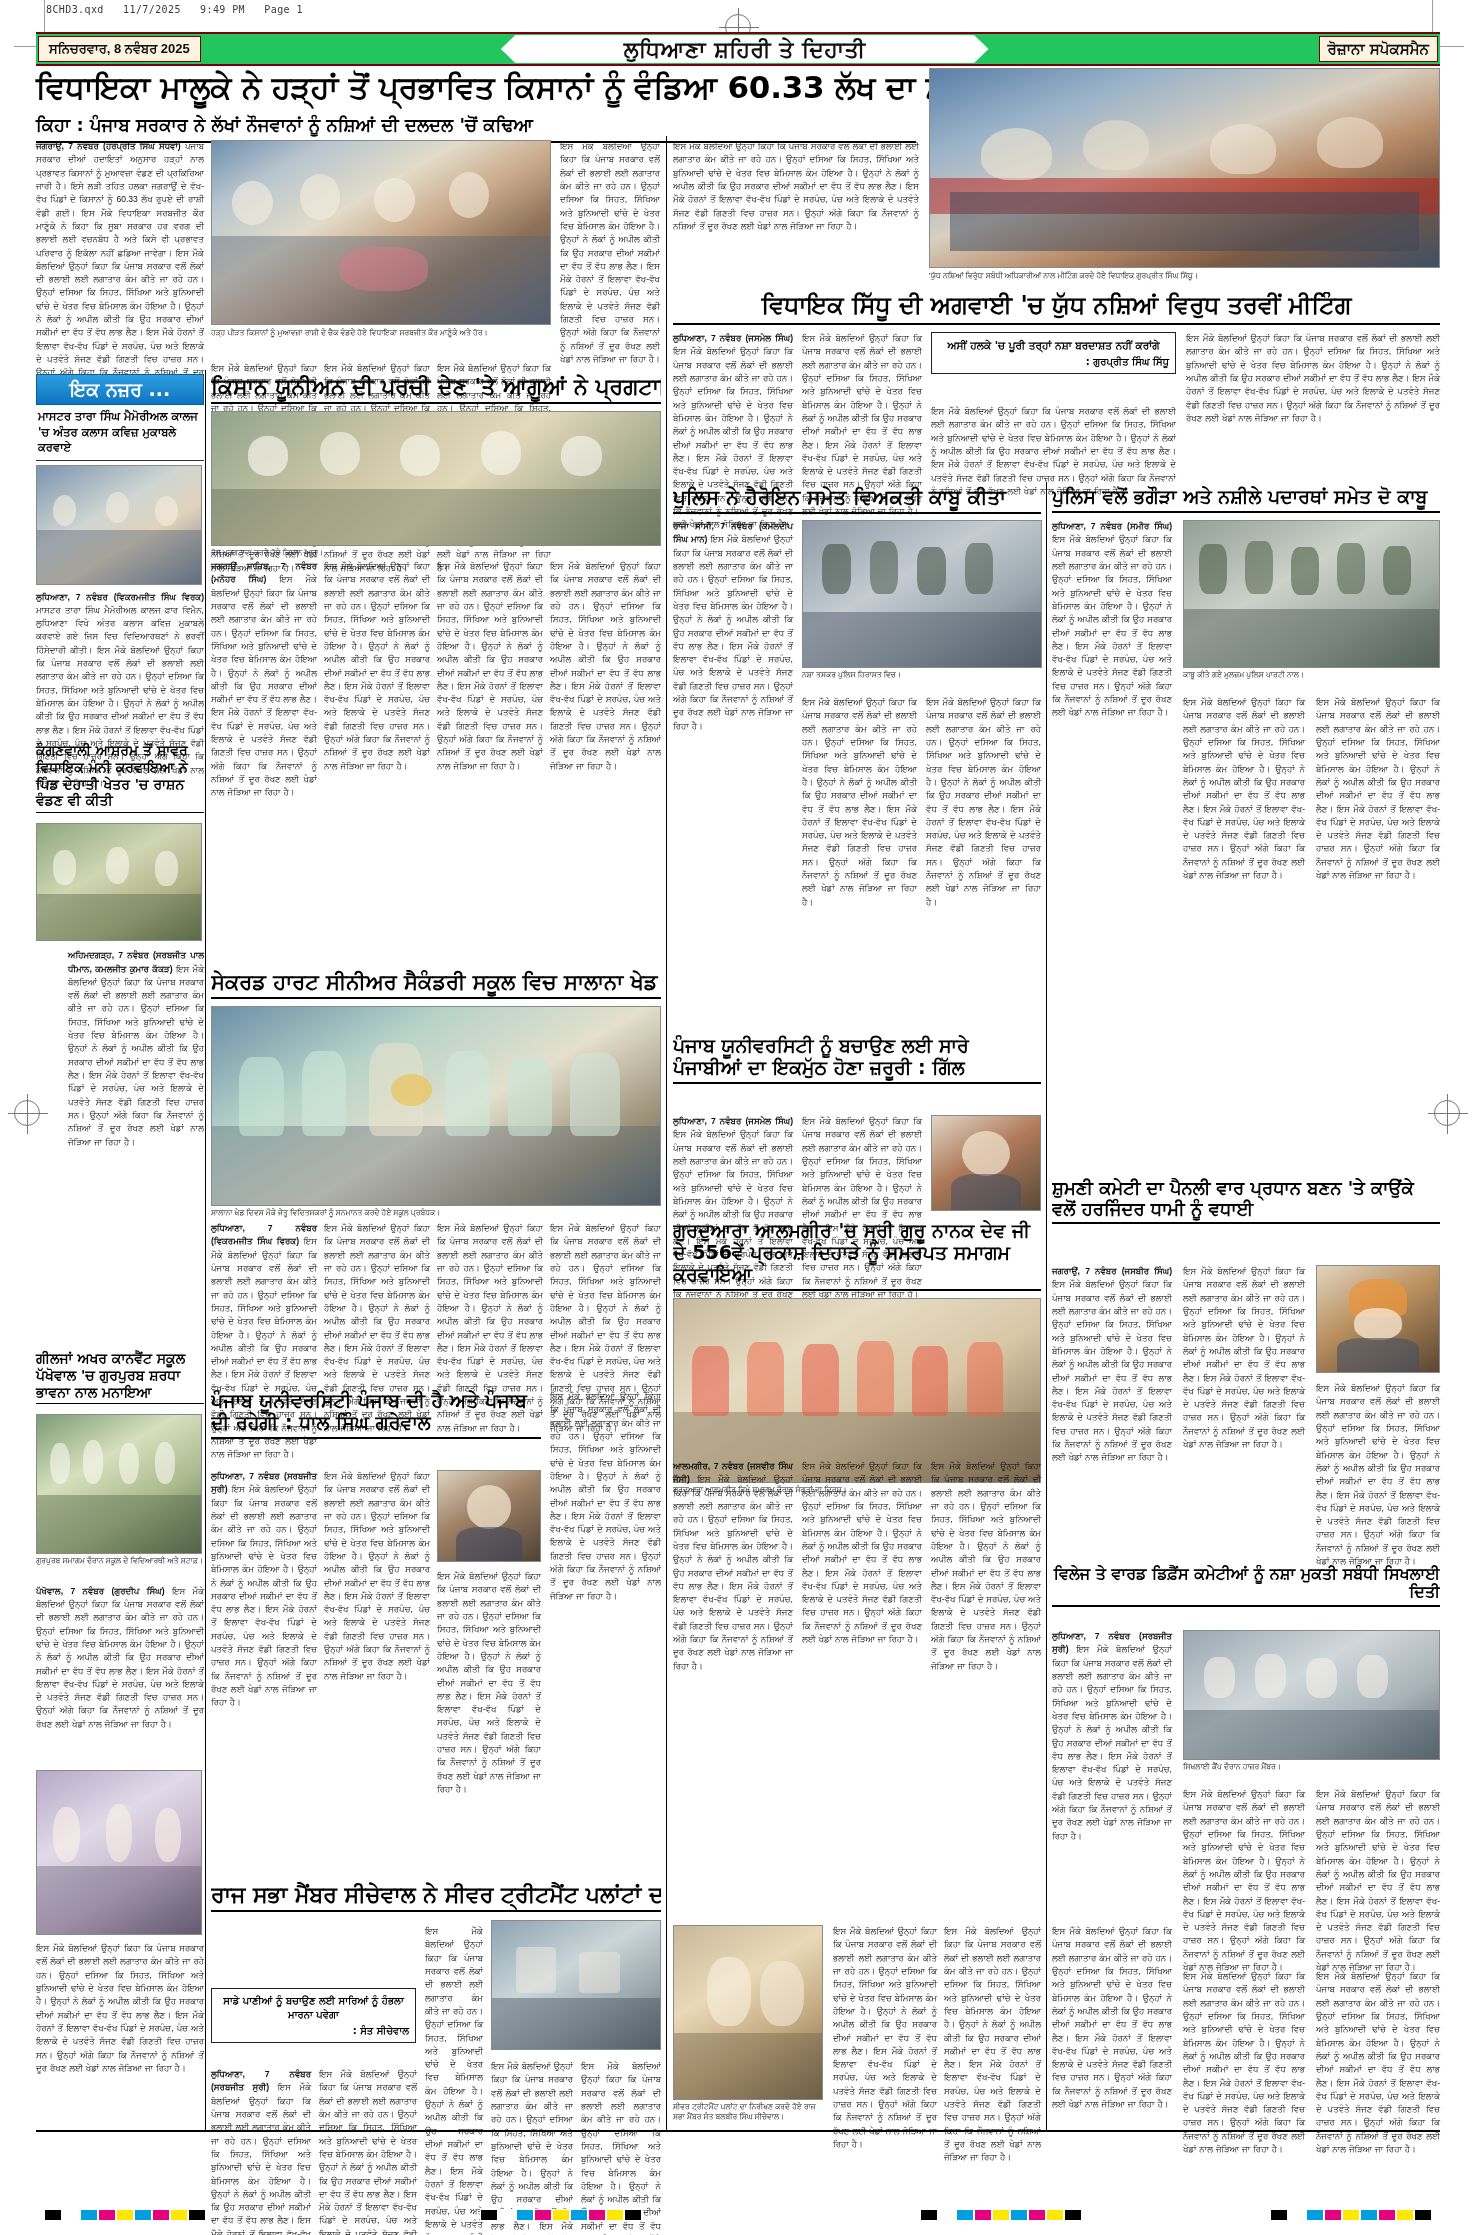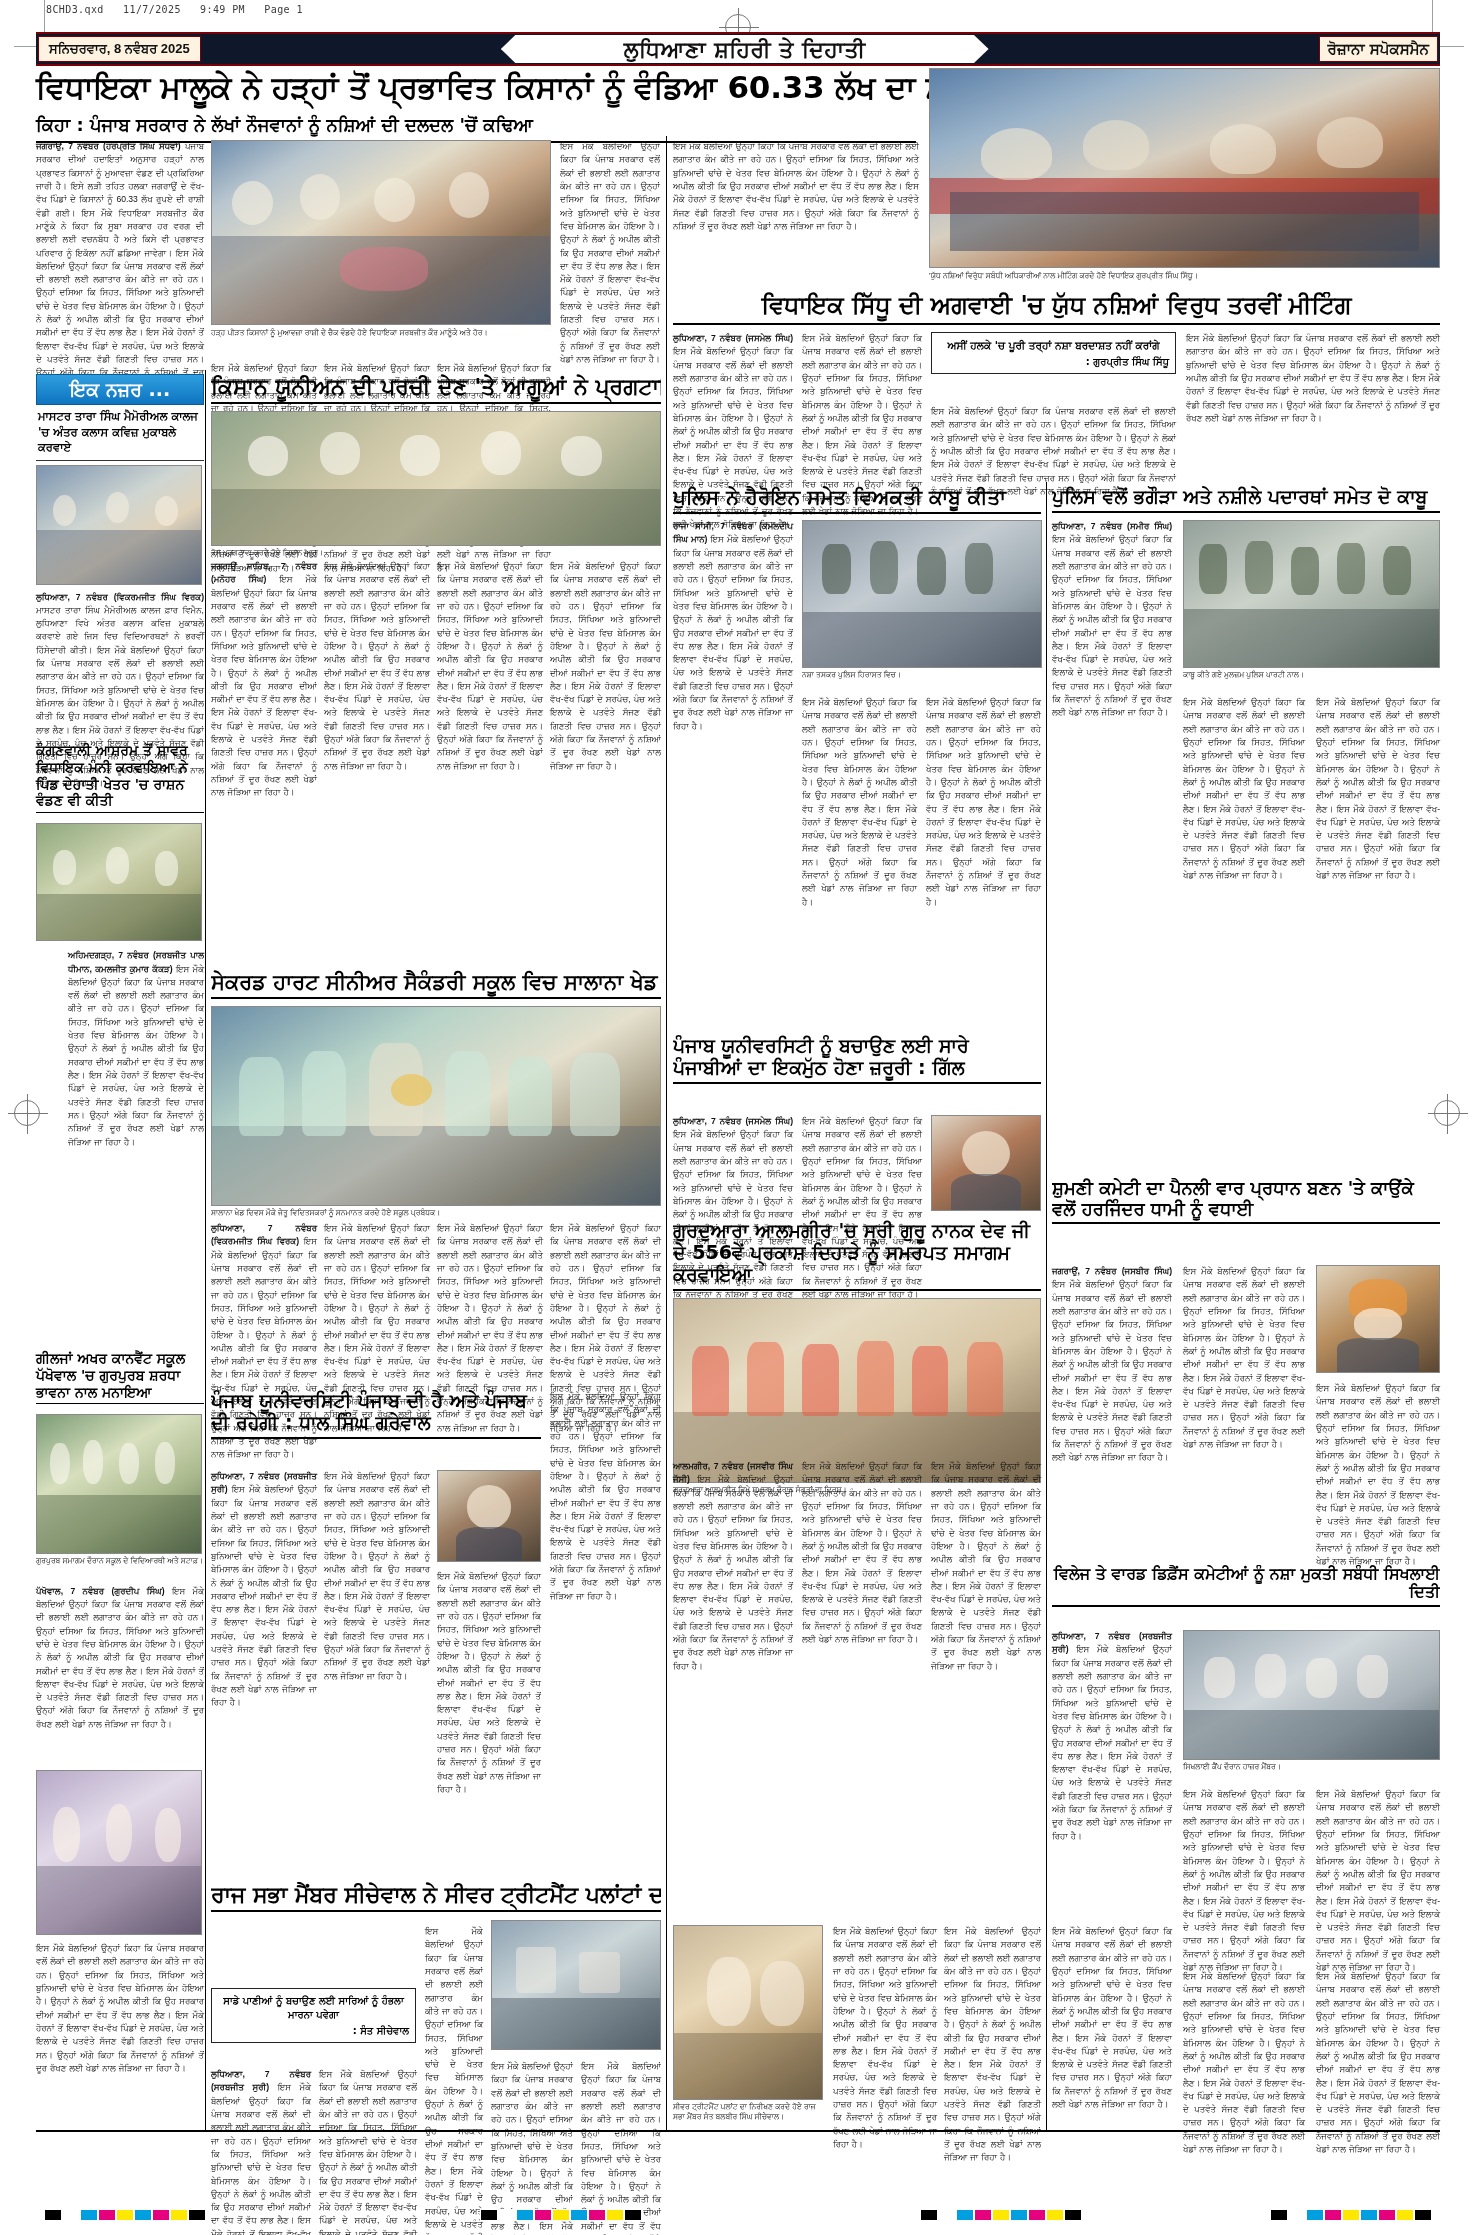--- a/index.html
+++ b/index.html
@@ -27,21 +27,21 @@
   }
   .regmark:before, .regmark:after{
     content:""; position:absolute; background:#777;
   }
   .regmark:before{ left:50%; top:-7px; width:1px; height:40px; }
   .regmark:after{ top:50%; left:-7px; height:1px; width:40px; }
 
   
   .masthead {
     position:absolute; left:36px; top:32px; width:1404px; height:34px;
-    background:#0f172a;
+    background:#22c55e;
     display:flex; align-items:stretch;
     border-top:2px solid #7a0008; border-bottom:2px solid #7a0008;
   }
   .mh-date {
     background:#fdf3e0; color:#111; border:1px solid #7a0008;
     margin:2px 0 2px 2px; padding:0 10px;
     display:flex; align-items:center;
     font-size:13px; font-weight:bold;
     font-family:"Liberation Sans", sans-serif;
     white-space:nowrap;

